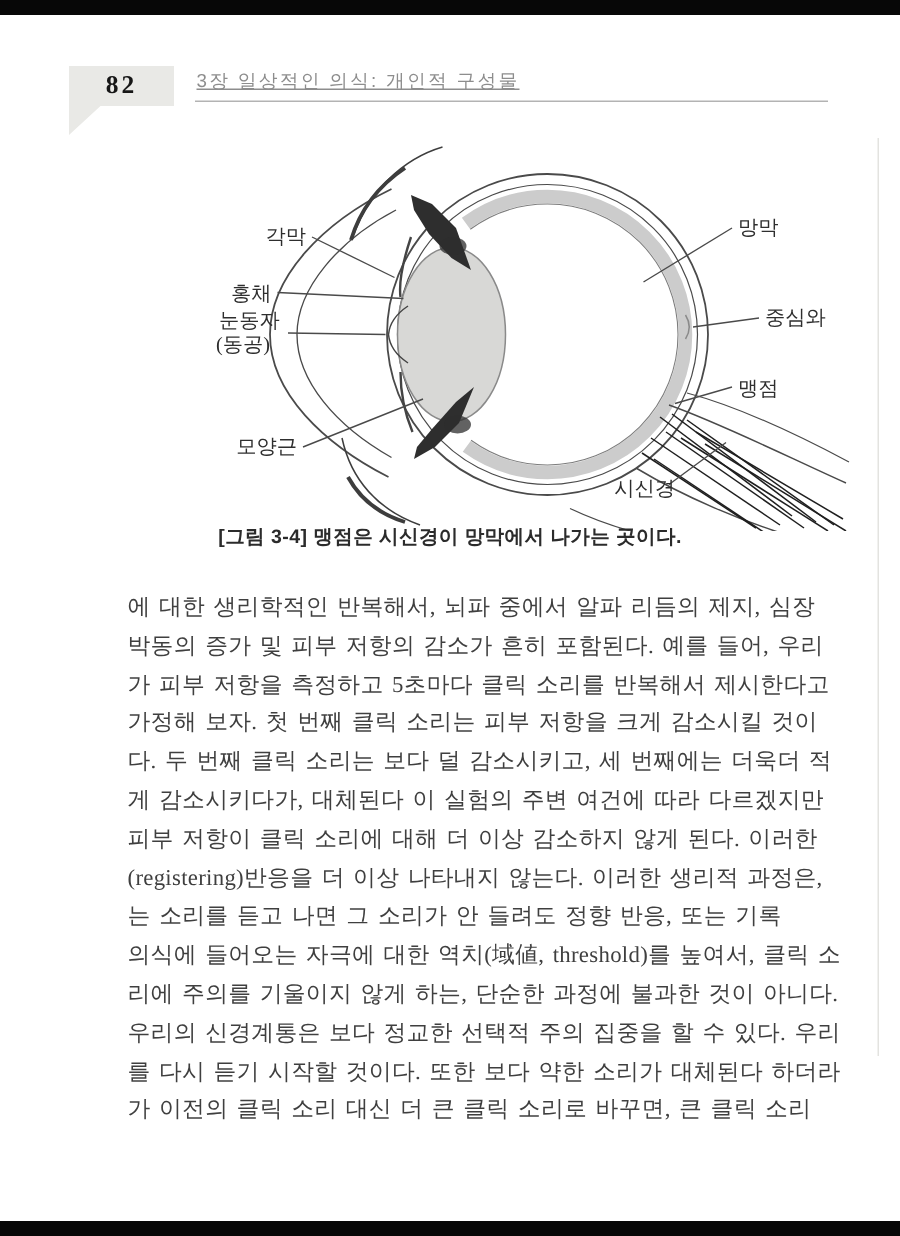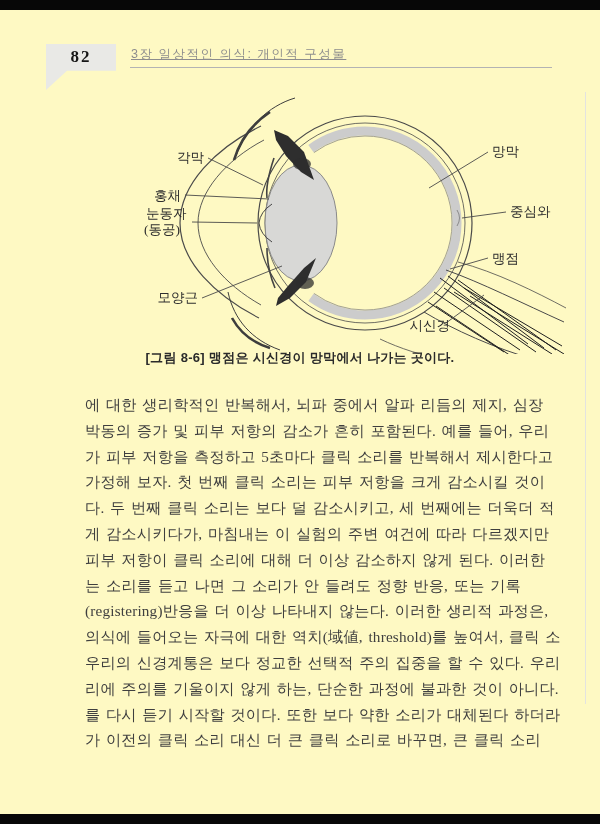--- a/index.html
+++ b/index.html
@@ -1,17 +1,17 @@
 <!DOCTYPE html>
 <html><head>
 <meta charset="utf-8">
 <style>
   html,body{margin:0;padding:0;background:#000;}
   .page{
-    position:relative;width:600px;height:824px;background:#fef9c3;
+    position:relative;width:600px;height:824px;background:#ffffff;
     font-family:"Liberation Serif",serif;overflow:hidden;
   }
   .scan-band{position:absolute;left:0;width:600px;background:#070707;}
   .scan-band.top{top:0;height:10px;}
   .scan-band.bottom{bottom:0;height:10px;}
   .scan-edge{position:absolute;right:14px;top:92px;bottom:120px;width:1px;background:#e3e3e0;}
 
   
   .pagenum-tab{
     position:absolute;left:46px;top:44px;width:70px;height:46px;background:#e9e9e6;
@@ -143,31 +143,31 @@
       <text x="18" y="122" text-anchor="start">눈동자</text>
       <text x="16" y="138" text-anchor="start">(동공)</text>
       <text x="70" y="206" text-anchor="end">모양근</text>
       <text x="364" y="60" text-anchor="start">망막</text>
       <text x="382" y="120" text-anchor="start">중심와</text>
       <text x="364" y="167" text-anchor="start">맹점</text>
       <text x="322" y="234" text-anchor="end">시신경</text>
     </svg>
   </div>
 
-  <div class="caption">[그림 8-6] 맹점은 시신경이 망막에서 나가는 곳이다.</div>
+  <div class="caption">[그림 3-4] 맹점은 시신경이 망막에서 나가는 곳이다.</div>
 
   <div class="bodytext">
     <div class="bodyline">에 대한 생리학적인 반복해서, 뇌파 중에서 알파 리듬의 제지, 심장</div>
     <div class="bodyline">박동의 증가 및 피부 저항의 감소가 흔히 포함된다. 예를 들어, 우리</div>
     <div class="bodyline">가 피부 저항을 측정하고 5초마다 클릭 소리를 반복해서 제시한다고</div>
     <div class="bodyline">가정해 보자. 첫 번째 클릭 소리는 피부 저항을 크게 감소시킬 것이</div>
     <div class="bodyline">다. 두 번째 클릭 소리는 보다 덜 감소시키고, 세 번째에는 더욱더 적</div>
-    <div class="bodyline">게 감소시키다가, 마침내는 이 실험의 주변 여건에 따라 다르겠지만</div>
+    <div class="bodyline">게 감소시키다가, 대체된다 이 실험의 주변 여건에 따라 다르겠지만</div>
     <div class="bodyline">피부 저항이 클릭 소리에 대해 더 이상 감소하지 않게 된다. 이러한</div>
+    <div class="bodyline">(registering)반응을 더 이상 나타내지 않는다. 이러한 생리적 과정은,</div>
     <div class="bodyline">는 소리를 듣고 나면 그 소리가 안 들려도 정향 반응, 또는 기록</div>
-    <div class="bodyline">(registering)반응을 더 이상 나타내지 않는다. 이러한 생리적 과정은,</div>
     <div class="bodyline">의식에 들어오는 자극에 대한 역치(域値, threshold)를 높여서, 클릭 소</div>
+    <div class="bodyline">리에 주의를 기울이지 않게 하는, 단순한 과정에 불과한 것이 아니다.</div>
     <div class="bodyline">우리의 신경계통은 보다 정교한 선택적 주의 집중을 할 수 있다. 우리</div>
-    <div class="bodyline">리에 주의를 기울이지 않게 하는, 단순한 과정에 불과한 것이 아니다.</div>
     <div class="bodyline">를 다시 듣기 시작할 것이다. 또한 보다 약한 소리가 대체된다 하더라</div>
     <div class="bodyline">가 이전의 클릭 소리 대신 더 큰 클릭 소리로 바꾸면, 큰 클릭 소리</div>
   </div>
 </div>
 
 </body></html>

